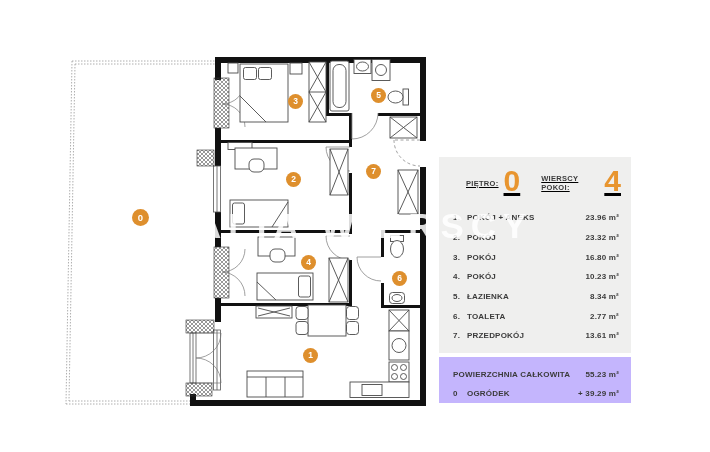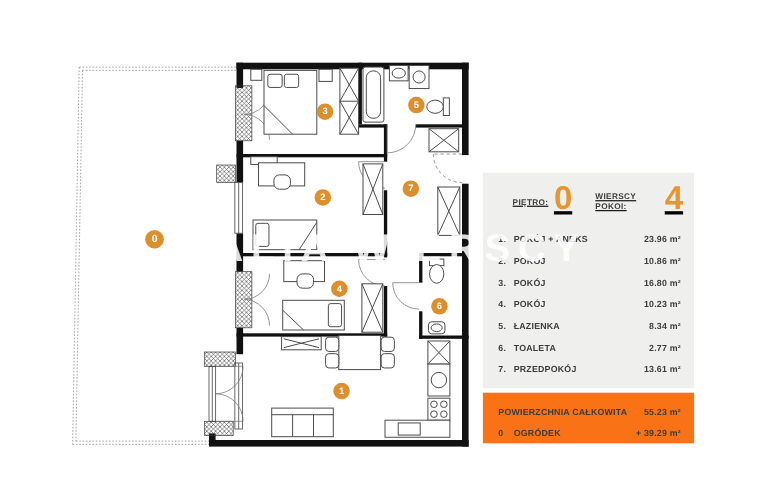--- a/index.html
+++ b/index.html
@@ -27,21 +27,21 @@
   .hdr-item{display:flex;align-items:center;gap:5px;}
   .hdr-item + .hdr-item{margin-left:21px;}
   .hdr-label{font-size:7.5px;font-weight:bold;color:#3B3B3B;letter-spacing:.3px;}
   .hdr-big{font-size:30px;font-weight:800;color:#E8952F;line-height:1;margin-top:-4px;}
   .room-list{margin-top:12px;padding:0 12px 0 14px;}
   .room-row{display:flex;align-items:center;height:19.7px;
             font-size:8px;font-weight:bold;color:#3B3B3B;letter-spacing:.2px;}
   .room-num{width:14px;flex:none;}
   .room-area{margin-left:auto;text-align:right;}
   .panel-totals{position:absolute;left:439px;top:357px;width:192px;height:46px;
-                background:#f97316;z-index:2;padding-top:8px;box-sizing:border-box;}
+                background:#c4b5fd;z-index:2;padding-top:8px;box-sizing:border-box;}
   .panel-totals .room-row{height:19px;padding:0 12px 0 14px;}
 </style>
 </head>
 <body>
 
 <div class="stage">
 
   <svg class="plan" width="710" height="452" viewBox="0 0 710 452">
     <defs>
       <pattern id="hatch" width="4" height="4" patternUnits="userSpaceOnUse">
@@ -258,21 +258,21 @@
     </div>
     <div class="room-list">
       <div class="room-row">
         <span class="room-num">1.</span>
         <span class="room-lbl">POKÓJ + ANEKS</span>
         <span class="room-area">23.96 m²</span>
       </div>
       <div class="room-row">
         <span class="room-num">2.</span>
         <span class="room-lbl">POKÓJ</span>
-        <span class="room-area">10.86 m²</span>
+        <span class="room-area">23.32 m²</span>
       </div>
       <div class="room-row">
         <span class="room-num">3.</span>
         <span class="room-lbl">POKÓJ</span>
         <span class="room-area">16.80 m²</span>
       </div>
       <div class="room-row">
         <span class="room-num">4.</span>
         <span class="room-lbl">POKÓJ</span>
         <span class="room-area">10.23 m²</span>

